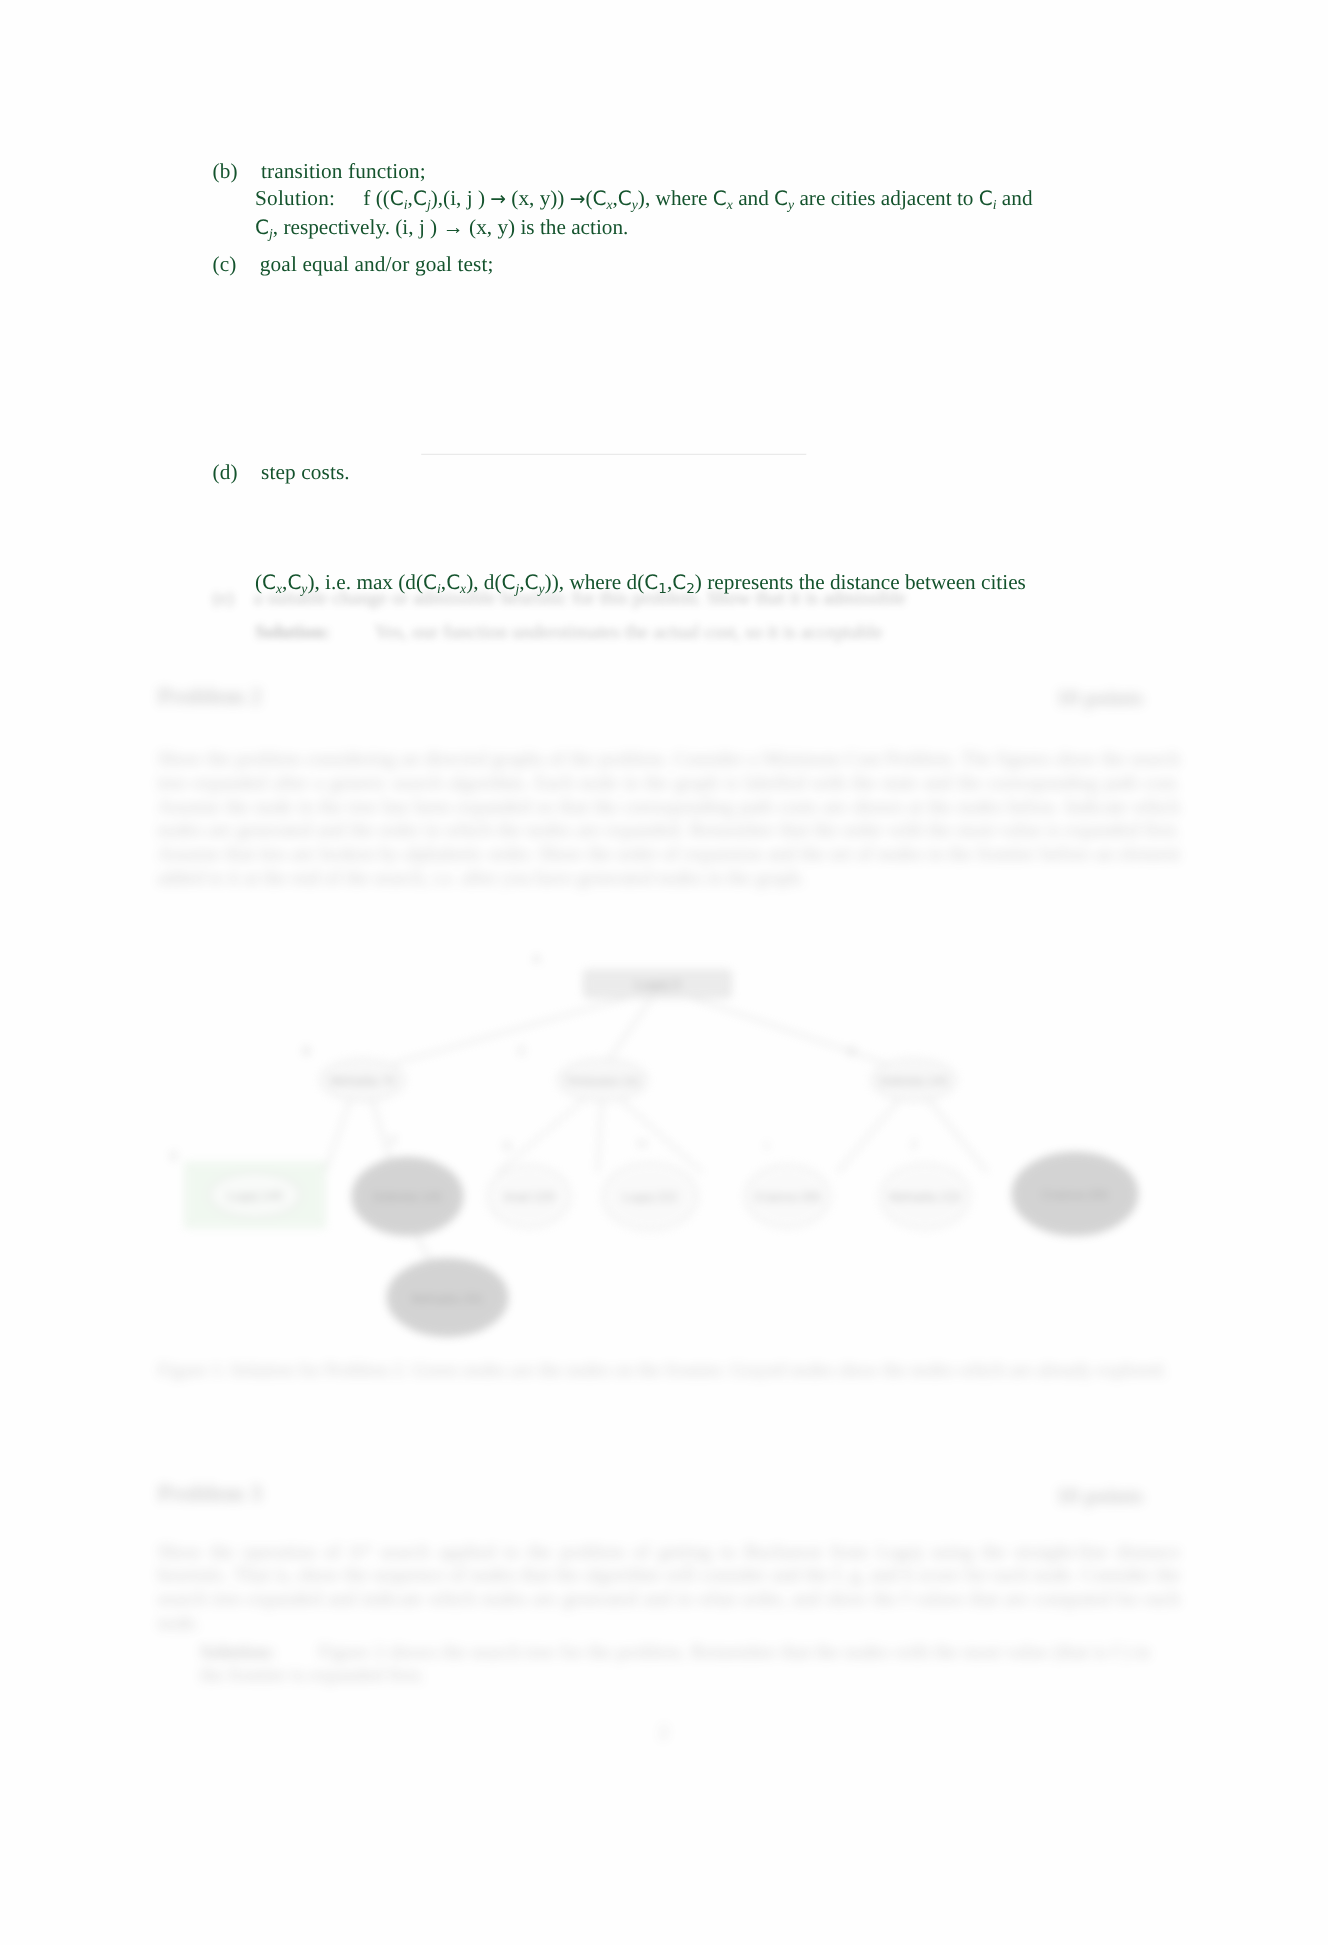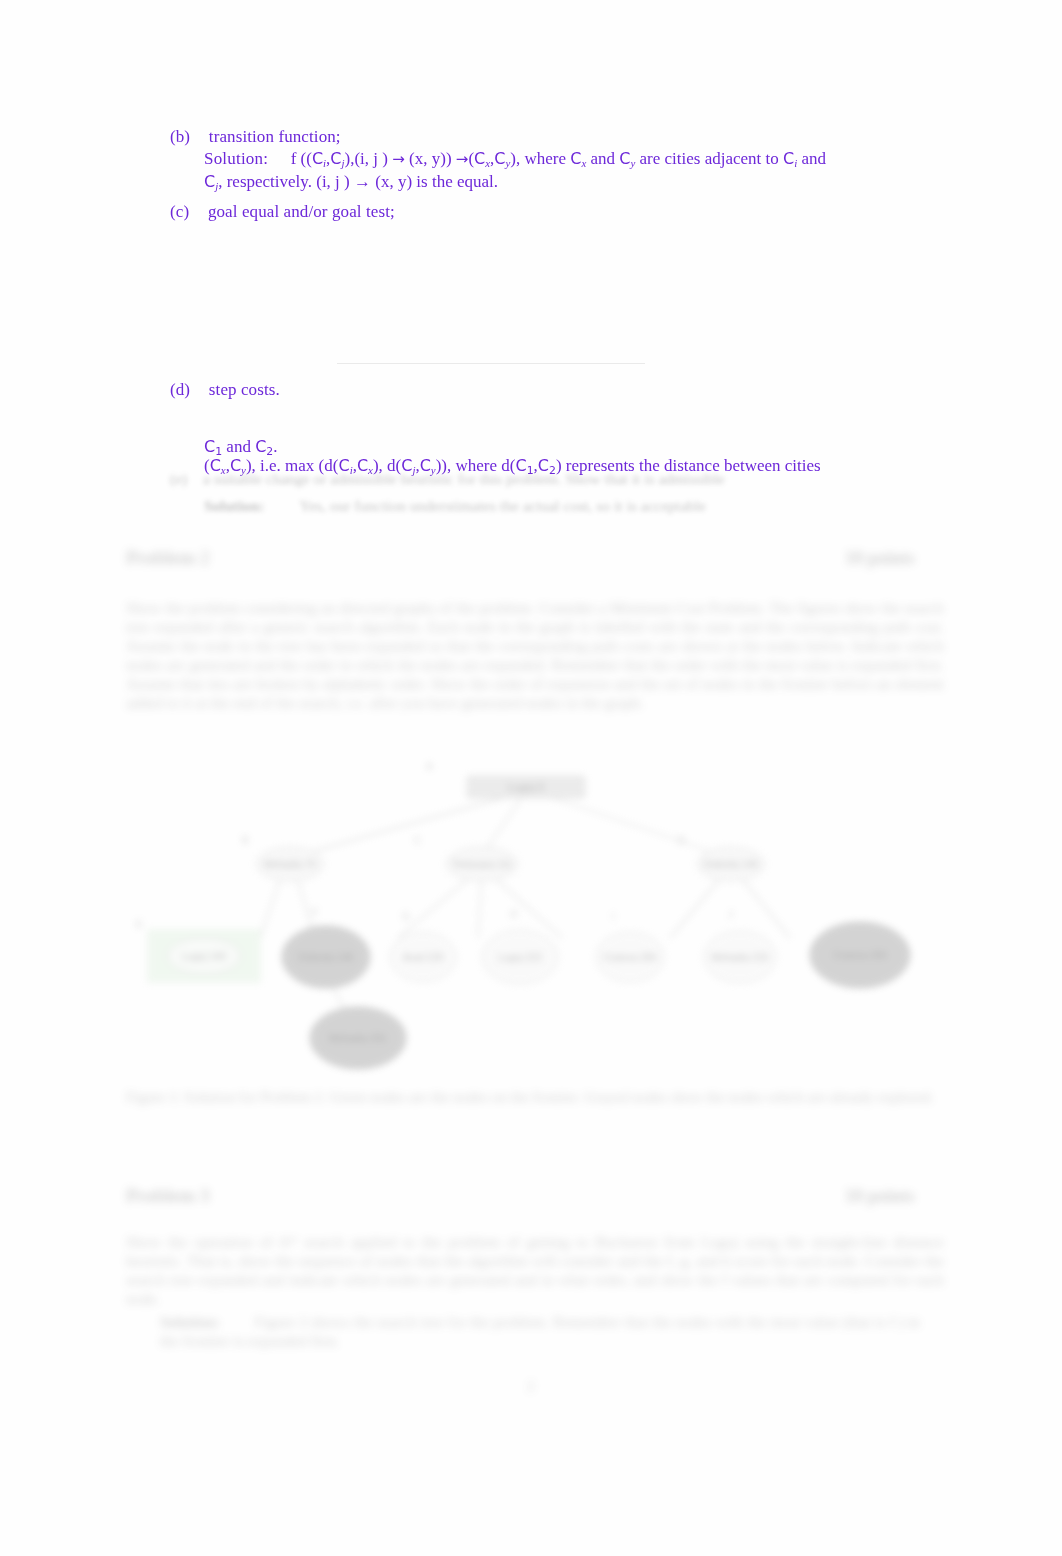--- a/index.html
+++ b/index.html
@@ -19,21 +19,21 @@
   .page {
     position: absolute;
     inset: 0;
     background: #fefefe;
   }
 
   
   .sharp {
     position: absolute;
     font-family: "Liberation Serif", "DejaVu Serif", serif;
-    color: #6d28d9;
+    color: #14532d;
     -webkit-font-smoothing: antialiased;
   }
 
   .item-label {
     position: absolute;
     font-size: 17px;
     letter-spacing: 0.1px;
     white-space: nowrap;
   }
 
@@ -132,45 +132,42 @@
 
   <div class="sharp sol-block" style="left:204px; top:148px; width:740px;">
     <span class="sol-word">Solution:</span>
     <span class="gap-sm"></span>
     <span>
       <span>f ((</span><span class="C">C<sub class="mi">i</sub></span>,<span class="C">C<sub class="mi">j</sub></span><span>),(i, j ) </span><span class="arrow">→</span><span> (x, y)) </span><span class="arrow">→</span><span>(</span><span class="C">C<sub class="mi">x</sub></span>,<span class="C">C<sub class="mi">y</sub></span><span>), where </span><span class="C">C<sub class="mi">x</sub></span><span> and </span><span class="C">C<sub class="mi">y</sub></span><span> are cities adjacent to </span><span class="C">C<sub class="mi">i</sub></span><span> and</span>
     </span>
   </div>
 
   <div class="sharp sol-block" style="left:204px; top:171px; width:740px;">
-    <span class="C">C<sub class="mi">j</sub></span><span>, respectively. (i, j ) → (x, y) is the equal.</span>
+    <span class="C">C<sub class="mi">j</sub></span><span>, respectively. (i, j ) → (x, y) is the action.</span>
   </div>
 
   <div class="sharp item-label" style="left:170px; top:202px;">
     <span>(c)</span>
     <span style="display:inline-block;width:10px"></span>
     <span>goal equal and/or goal test;</span>
   </div>
 
   <div class="hrule" style="left:337px; top:363px; width:308px;"></div>
 
-  <div class="sharp item-label" style="left:170px; top:380px;">
+  <div class="sharp item-label" style="left:170px; top:368px;">
     <span>(d)</span>
     <span style="display:inline-block;width:10px"></span>
     <span>step costs.</span>
   </div>
 
 
   <div class="sharp sol-block" style="left:204px; top:414px; width:765px;margin-top:41px;">
     (<span class="C">C<sub class="mi">x</sub></span>,<span class="C">C<sub class="mi">y</sub></span><span>), i.e.  max (d(</span><span class="C">C<sub class="mi">i</sub></span>,<span class="C">C<sub class="mi">x</sub></span><span>), d(</span><span class="C">C<sub class="mi">j</sub></span>,<span class="C">C<sub class="mi">y</sub></span><span>)), where d(</span><span class="C">C<sub>1</sub></span>,<span class="C">C<sub>2</sub></span><span>) represents the distance between cities</span>
   </div>
 
-  <div class="sharp sol-block" style="left:204px; top:436px; width:765px;">
-    <span class="C">C<sub>1</sub></span><span> and </span><span class="C">C<sub>2</sub></span><span>.</span>
-  </div>
 
   <div class="blurred light" style="left:170px; top:469px; width:650px;">
     <div class="bl-para">
       <span>(e)</span>
       <span style="display:inline-block;width:8px"></span>
       <span>a suitable change or admissible heuristic for this problem. Show that it is admissible</span>
     </div>
   </div>
   <div class="blurred light" style="left:204px; top:496px; width:620px;">
     <div class="bl-para">

